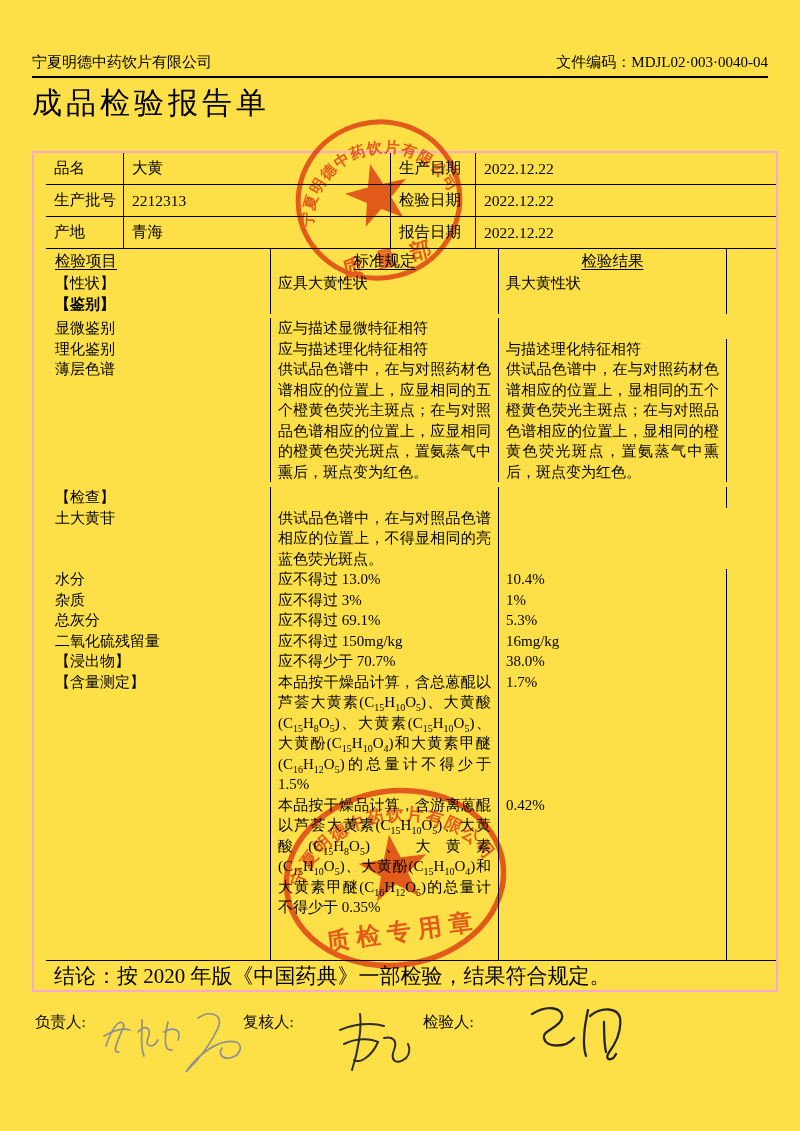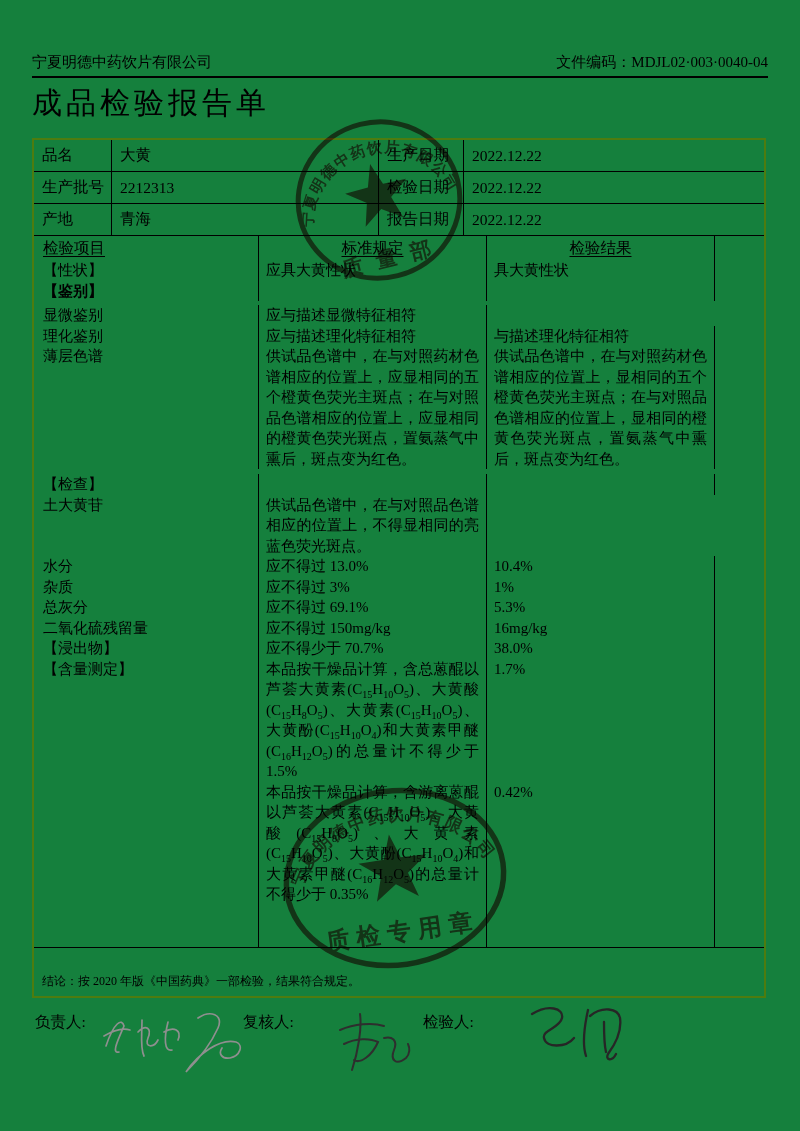--- a/index.html
+++ b/index.html
@@ -1,25 +1,25 @@
 <!DOCTYPE html>
 <html><head>
 <meta charset="utf-8">
 <style>
   html,body{margin:0;padding:0;background:#ffffff;}
-  .page{position:relative;width:800px;height:1131px;background:#15803d;overflow:hidden;
+  .page{position:relative;width:800px;height:1131px;background:#fde047;overflow:hidden;
         font-family:"Liberation Serif","DejaVu Serif",serif;color:#000;}
   
   .head-row{position:absolute;left:32px;right:32px;top:52px;display:flex;justify-content:space-between;
             font-size:15px;line-height:20px;}
   .head-rule{position:absolute;left:32px;right:32px;top:76px;border-top:2px solid #000;}
   .doc-title{position:absolute;left:32px;right:20px;top:83px;text-align:left;
              font-size:30px;font-weight:normal;letter-spacing:4px;}
   
-  .doc-table{position:absolute;left:32px;top:138px;width:730px;border:2px solid #4d7c0f;}
+  .doc-table{position:absolute;left:32px;top:151px;width:730px;border:2px solid #f9a8d4;padding-left:12px;}
   .info-row{display:grid;grid-template-columns:78px 267px 85px 1fr;height:31px;border-bottom:1px solid #000;}
   .info-row > div{display:flex;align-items:center;padding:0 8px;font-size:15.5px;overflow:hidden;white-space:nowrap;}
   .cell-r{border-right:1px solid #000;}
   .jlabel{text-align:justify;}
   .jlabel span{display:inline-flex;width:100%;justify-content:space-between;}
   .reportno-row{display:grid;grid-template-columns:345px 1fr;height:31px;border-bottom:1px solid #000;}
   .reportno-row > div{display:flex;align-items:center;padding:0 8px;font-size:15.5px;}
   
   .main-section{height:711px;display:flex;flex-direction:column;border-bottom:1px solid #000;overflow:hidden;}
   .m-row{display:grid;grid-template-columns:225px 228px 228px 1fr;}
@@ -29,21 +29,21 @@
   .m-head > div{font-size:15.5px;height:24px;line-height:24px;}
   .m-head .c2,.m-head .c3{text-align:center;}
   .m-head u{text-underline-offset:3px;}
   .gap-b{margin-bottom:4px;font-weight:bold;}
   .gap-t{margin-top:5px;}
   .m-fill{flex:1;}
   .m-row .c1,.m-row .c2,.m-row .c3{border-right:1px solid #000;}
   .m-row .c4{border-right:none;}
   sub{font-size:10px;line-height:0;}
   
-  .conclusion-row{height:29px;display:flex;align-items:center;padding-left:8px;font-size:12px;margin-top:19px;}
+  .conclusion-row{height:29px;display:flex;align-items:center;padding-left:8px;font-size:21px;}
   
   .sign-row{position:absolute;left:32px;right:32px;top:1012px;font-size:15.5px;}
   .sign-label{position:absolute;top:0;}
   .sig-svg{position:absolute;}
   
   .stamp{position:absolute;mix-blend-mode:multiply;opacity:0.82;}
   .stamp-1{left:291px;top:112px;transform:rotate(-14deg);}
   .stamp-2{left:278px;top:784px;transform:rotate(-8deg);}
 </style>
 </head>

